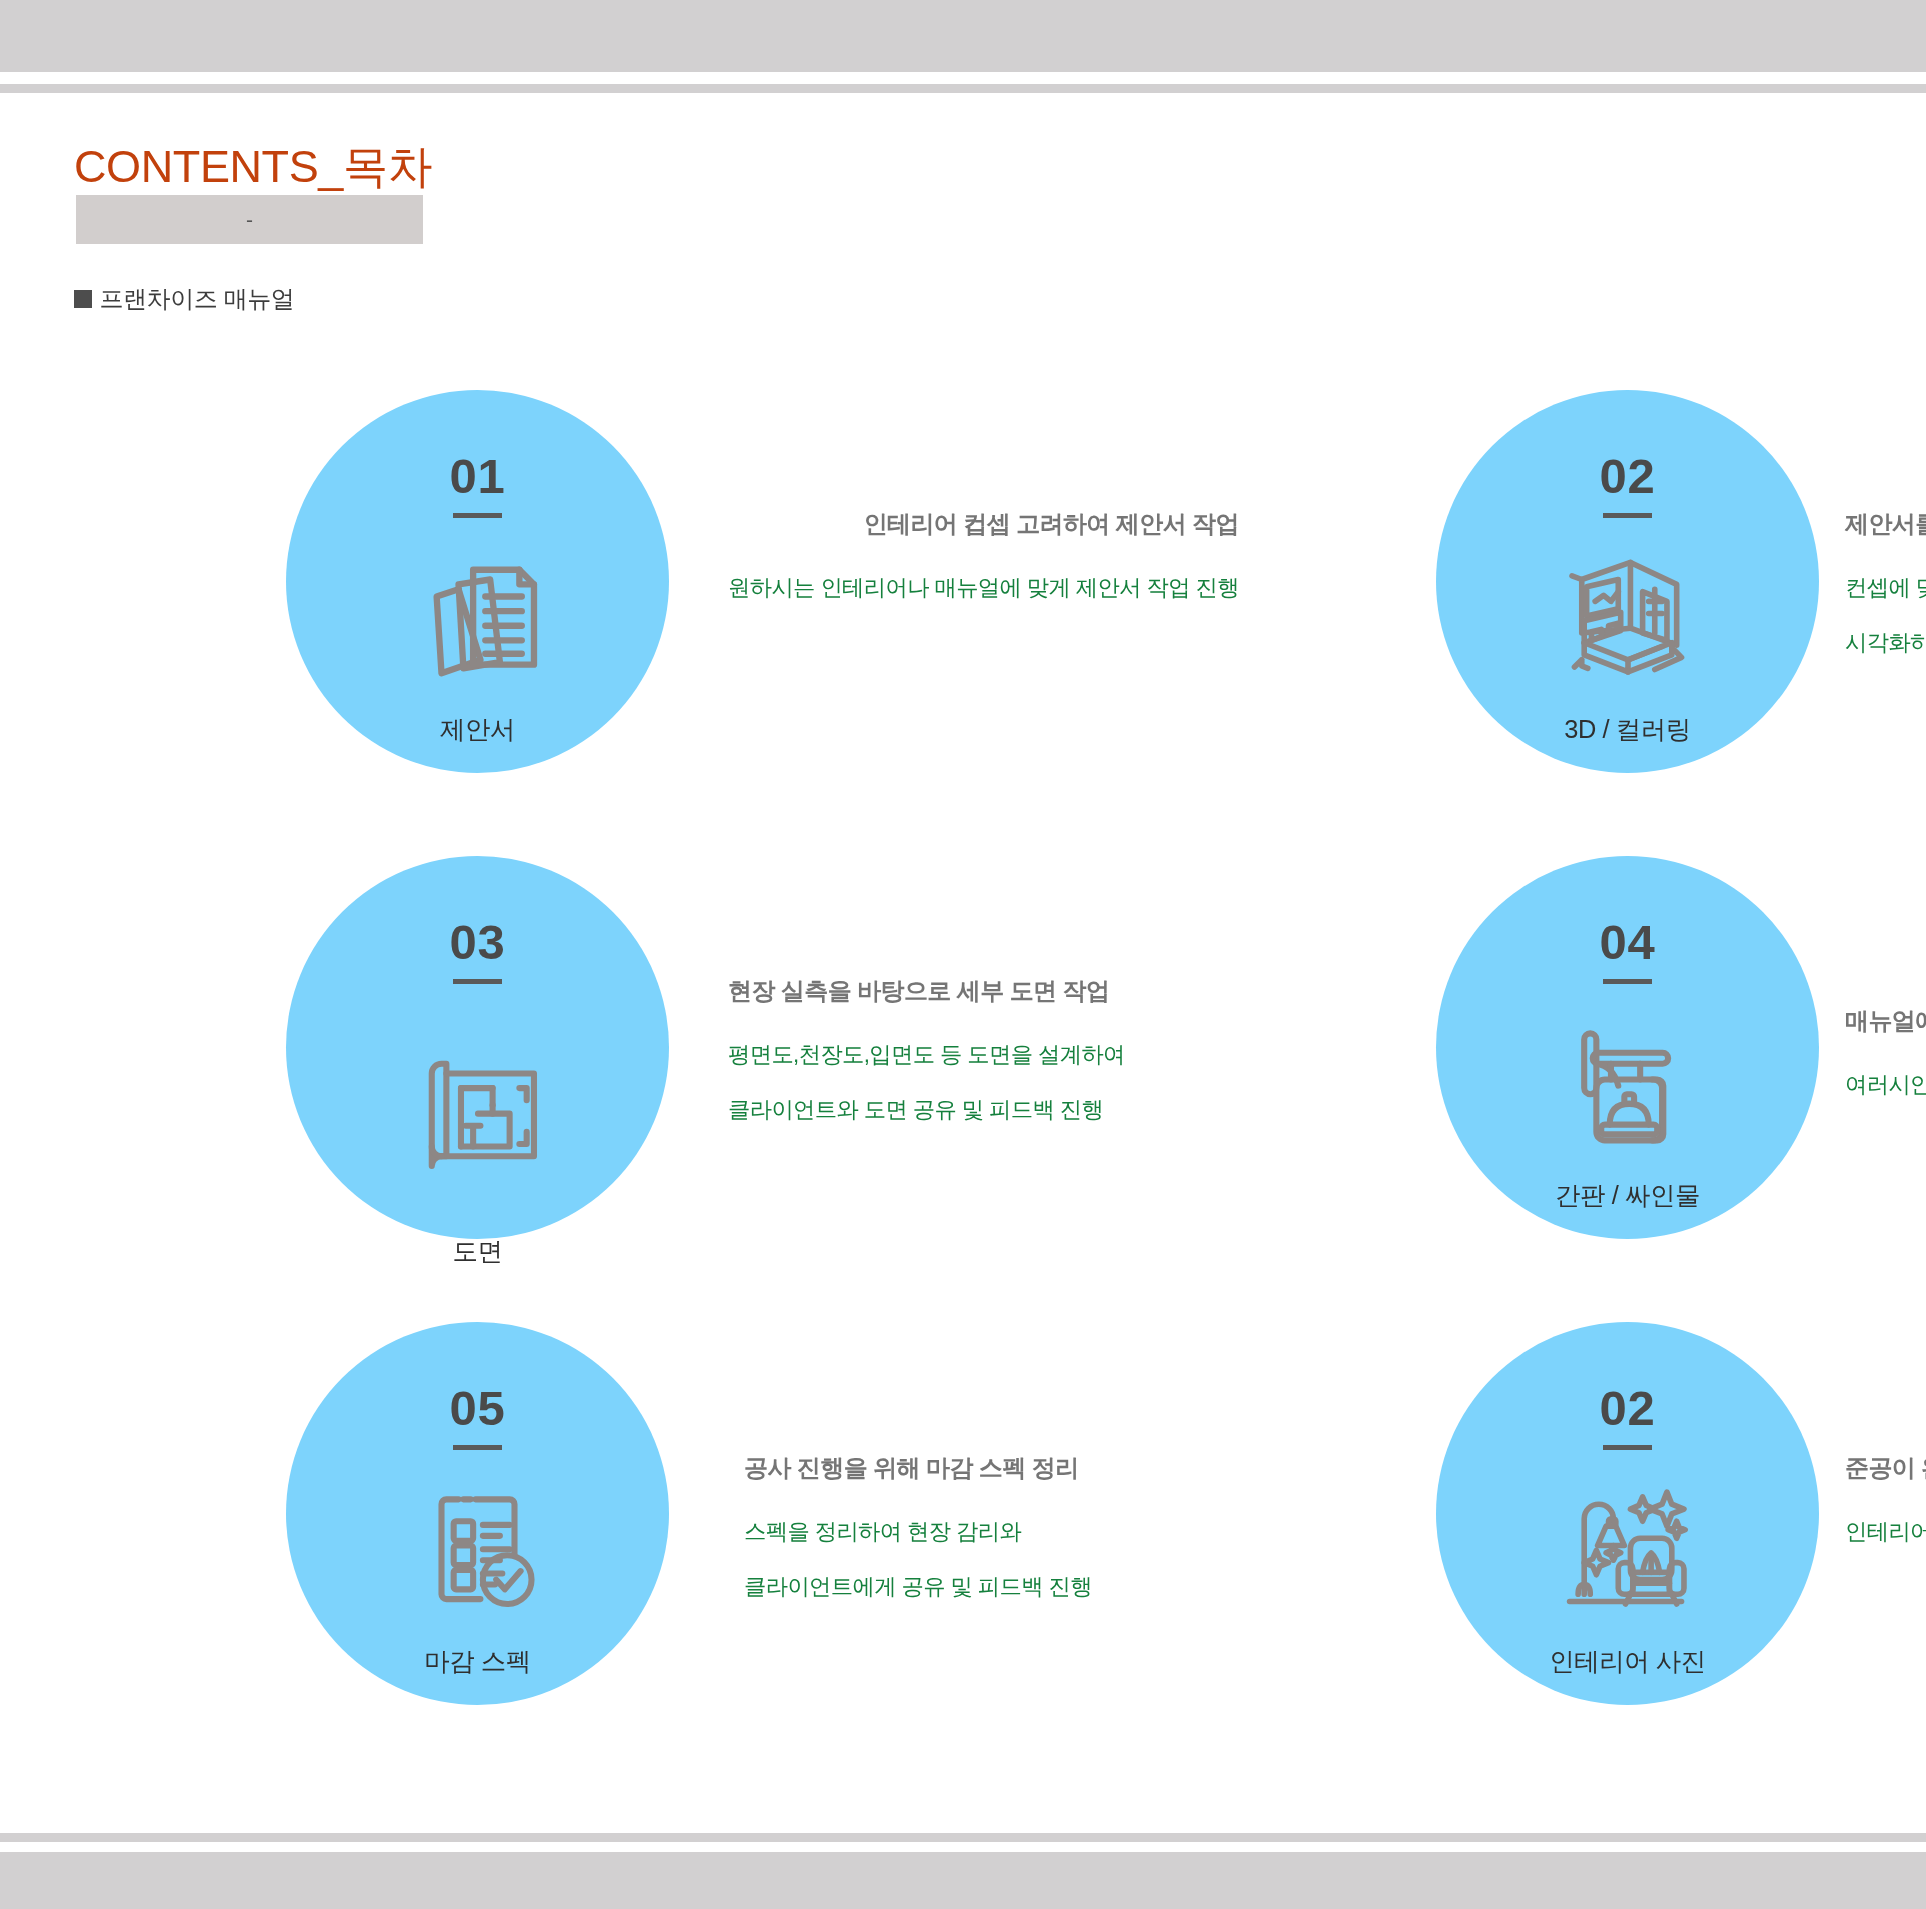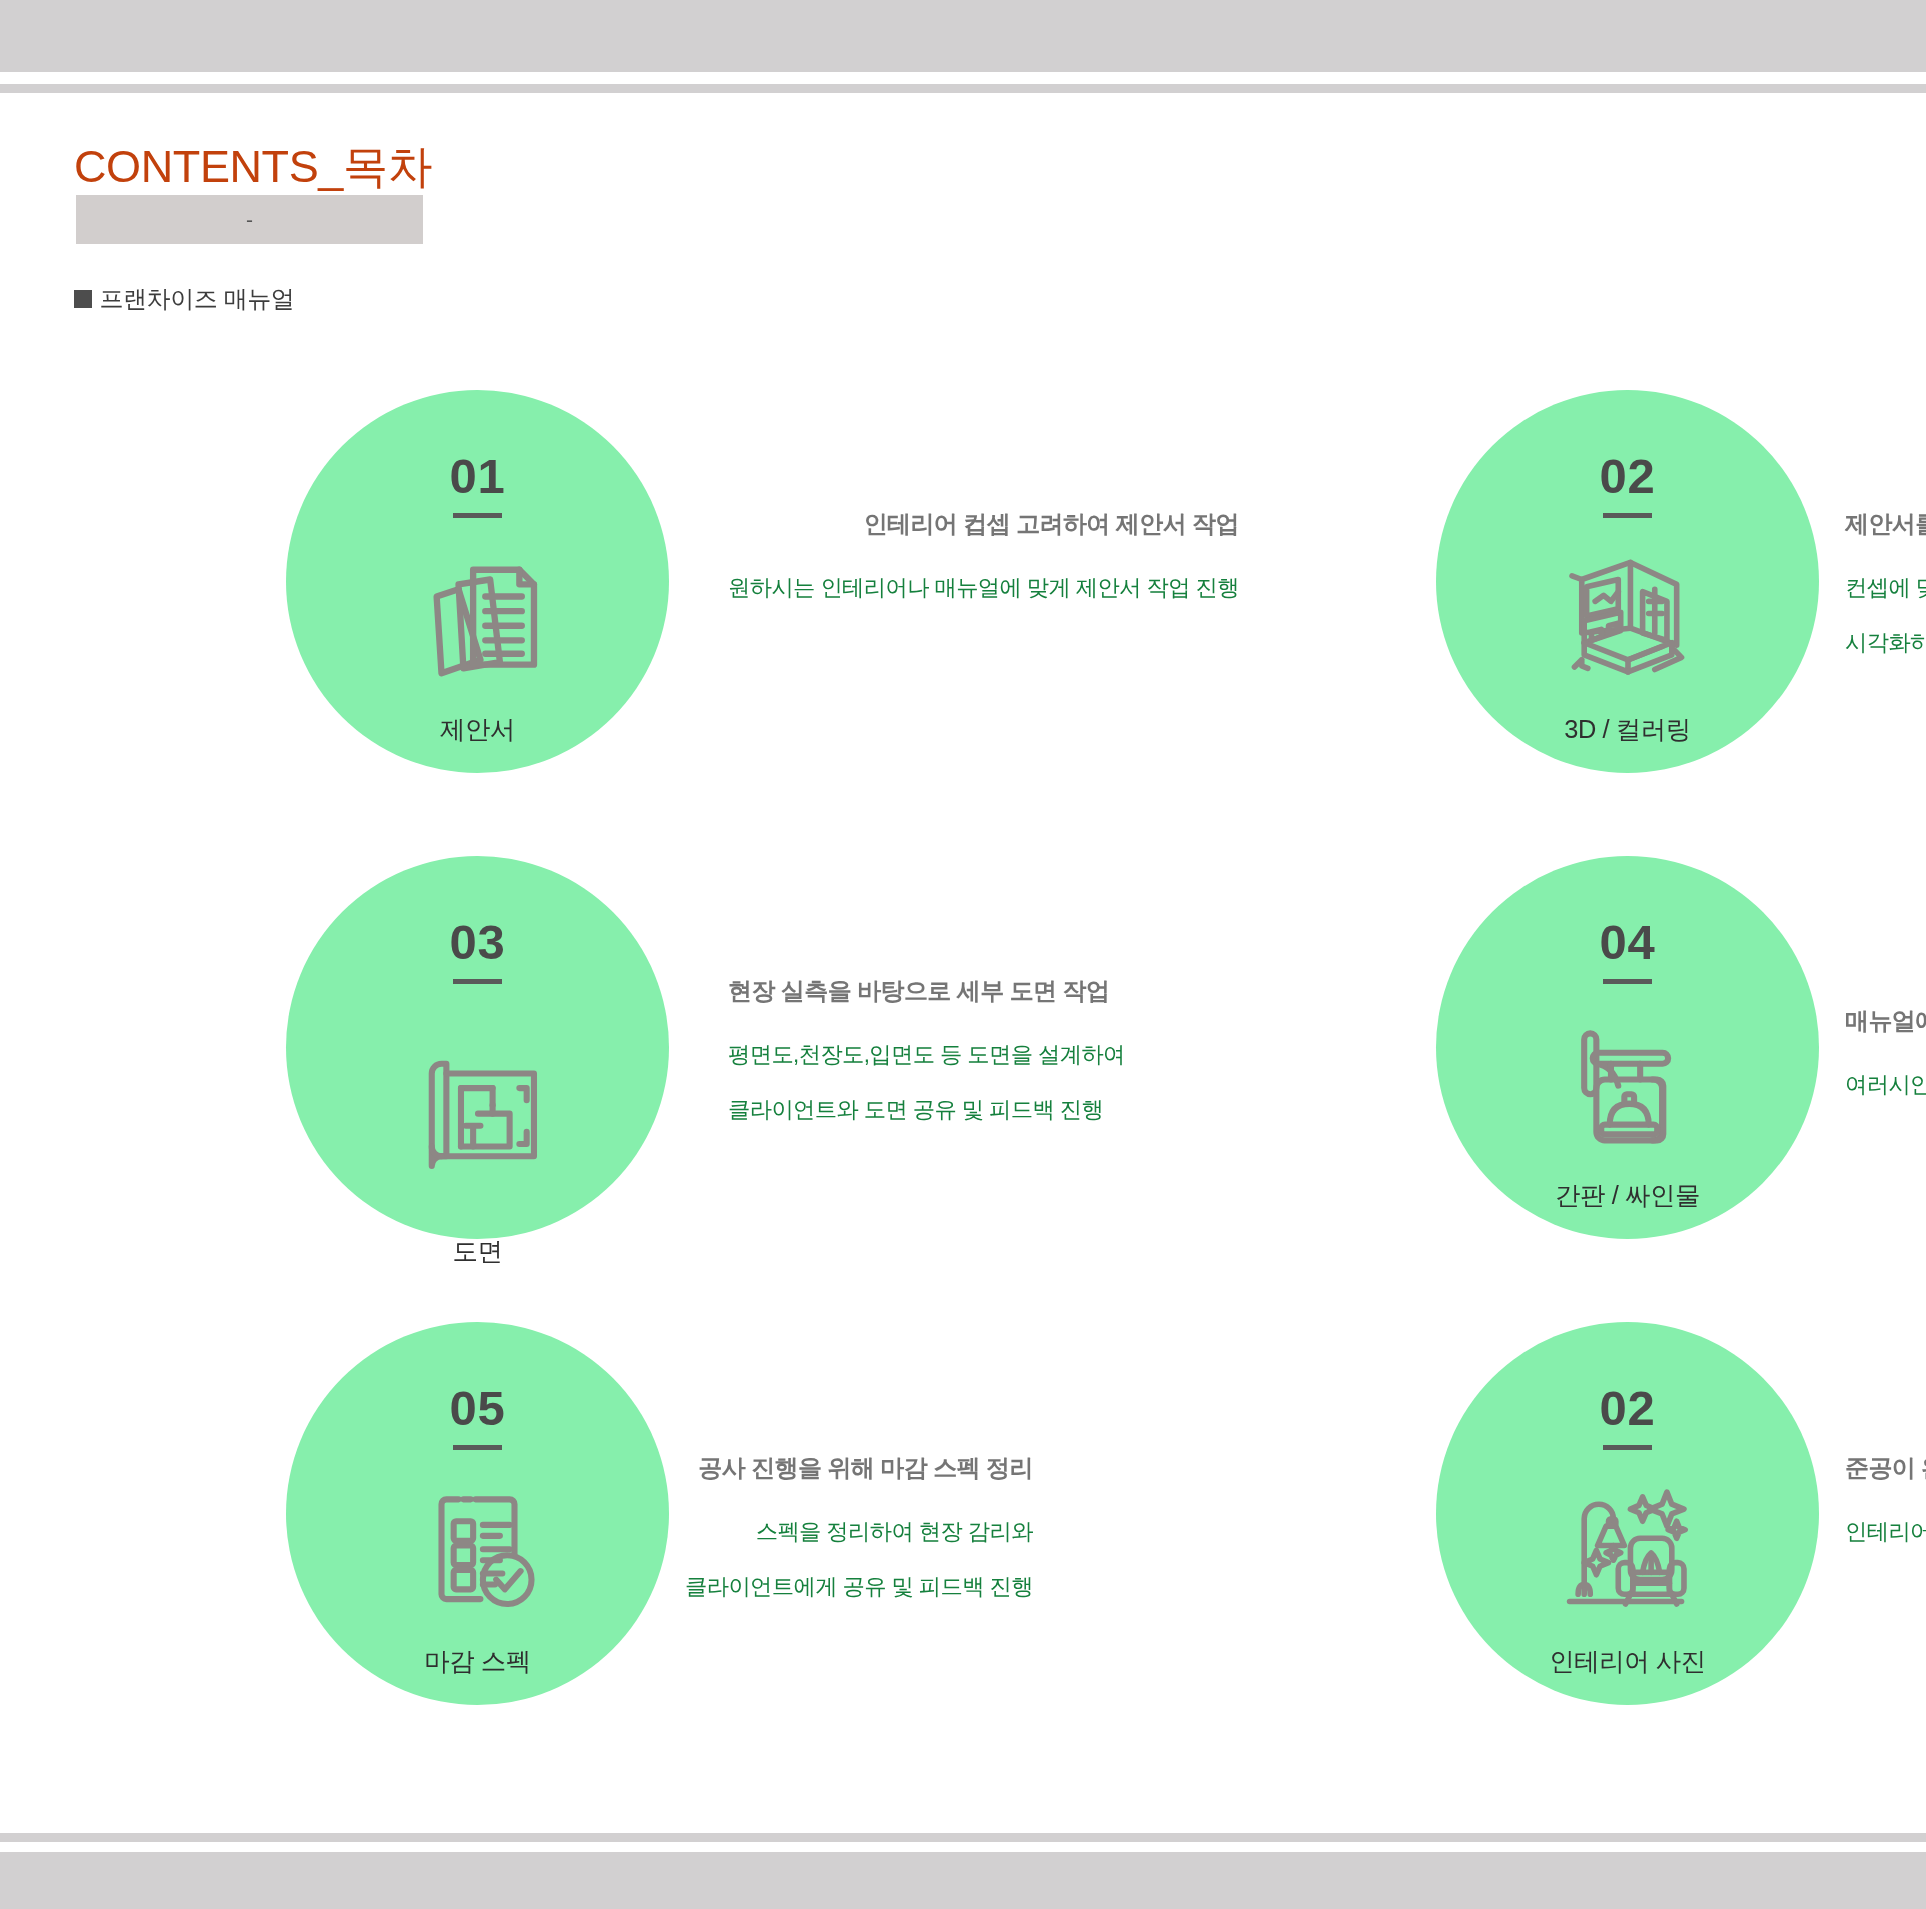--- a/index.html
+++ b/index.html
@@ -19,21 +19,21 @@
   .title-box-dash{position:absolute;left:0;top:0;width:347px;height:49px;
                   display:flex;align-items:center;justify-content:center;
                   font-size:21px;color:#555;line-height:1;}
 
   .bullet-row{position:absolute;left:74px;top:283px;display:flex;align-items:center;gap:7.7px;}
   .bullet-sq{width:17.7px;height:17.7px;background:#4d4d4d;display:block;}
   .bullet-text{font-size:24px;color:#3c3c3c;white-space:nowrap;letter-spacing:-0.4px;}
 
   .item{position:absolute;}
   .circle{position:absolute;width:383px;height:383px;border-radius:50%;
-          background:#86efac;display:flex;flex-direction:column;align-items:center;}
+          background:#7dd3fc;display:flex;flex-direction:column;align-items:center;}
   .num{margin-top:62px;font-size:49px;font-weight:700;color:#4a4a4a;
        letter-spacing:0.8px;line-height:1;position:relative;}
   .num::after{content:"";position:absolute;left:6%;right:6%;bottom:-17px;
               height:4.6px;background:#5a5a5a;}
   .icon-wrap{margin-top:40px;width:146px;height:150px;display:flex;
              align-items:center;justify-content:center;}
   .icon-wrap svg{width:100%;height:100%;display:block;}
   .circ-label{margin-top:21.6px;font-size:25.4px;color:#2f2f2f;letter-spacing:-0.4px;
               white-space:nowrap;}
 
@@ -178,21 +178,21 @@
         <rect x="40" y="78" width="16" height="16" rx="2"></rect>
         <path d="M64 41 H86 M64 50 H78"></path>
         <path d="M64 61 H86 M64 70 H78"></path>
         <path d="M64 81 H80 M64 90 H74"></path>
         <circle cx="84" cy="86" r="20"></circle>
         <path d="M75 86 l7 8 l13 -15"></path>
       </svg>
     </div>
     <div class="circ-label">마감 스펙</div>
   </div>
-  <div class="txt" style="left:685px;top:1452px;text-align:right;">
+  <div class="txt" style="left:744px;top:1452px;">
     <div class="head">공사 진행을 위해 마감 스펙 정리</div>
     <div class="line">스펙을 정리하여 현장 감리와</div>
     <div class="line">클라이언트에게 공유 및 피드백 진행</div>
   </div>
 </div>
 
 <div class="item" style="left:0;top:0;">
   <div class="circle" style="left:1436px;top:1322px;">
     <div class="num">02</div>
     <div class="icon-wrap">

